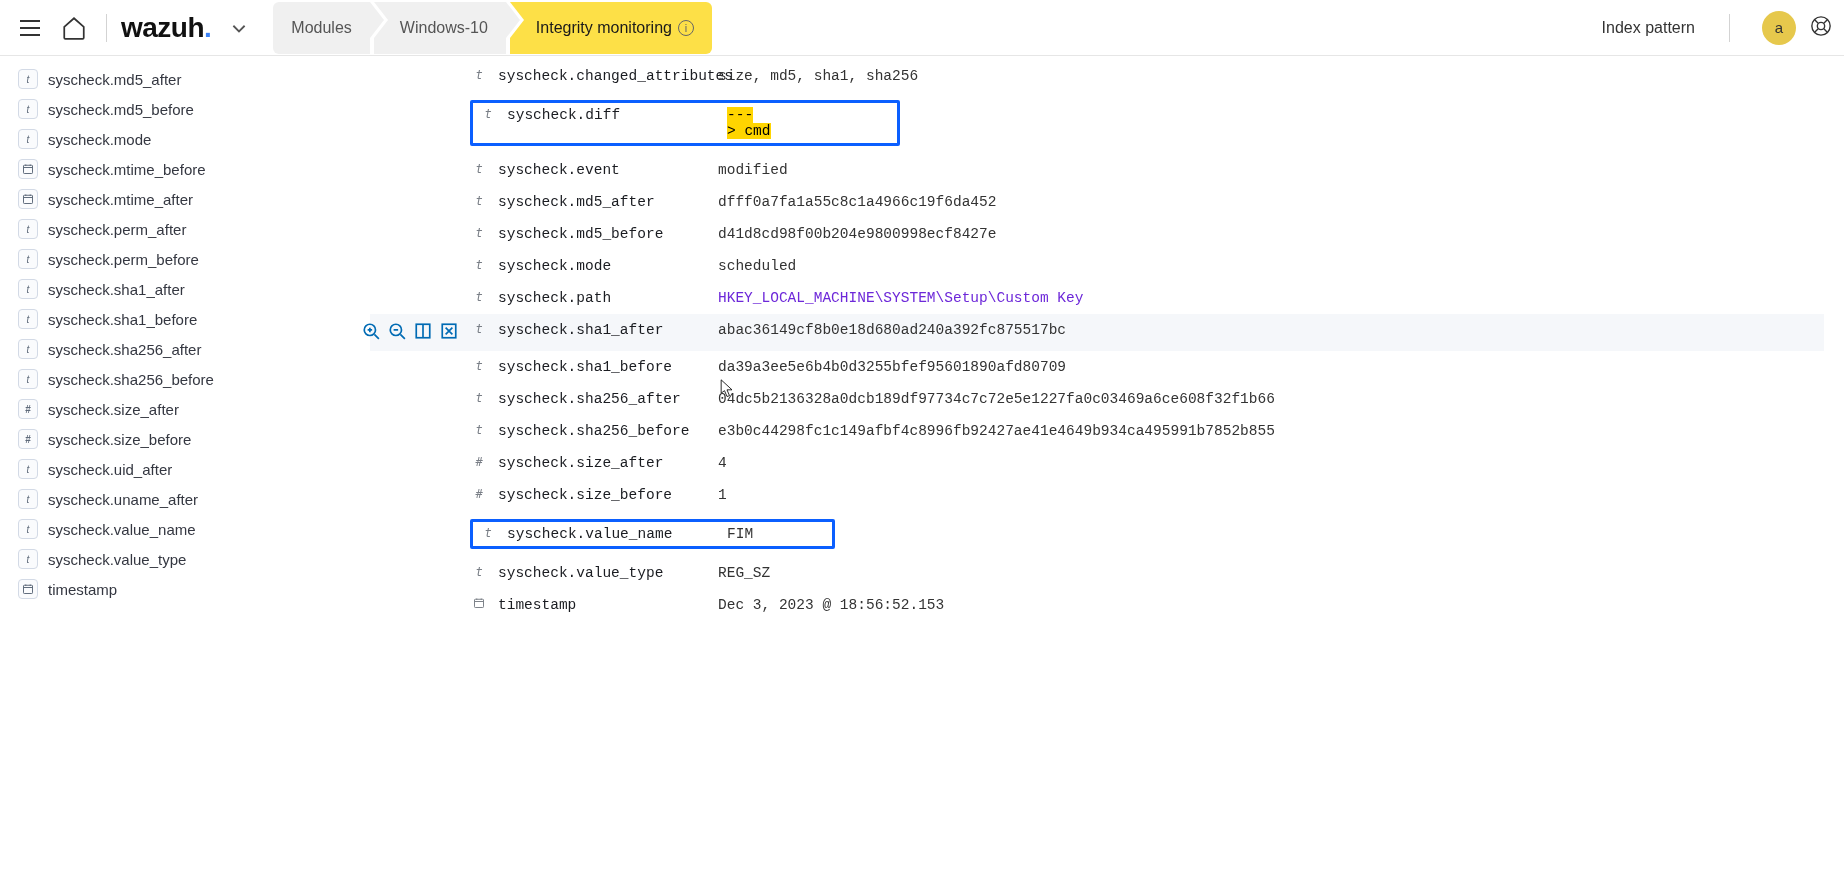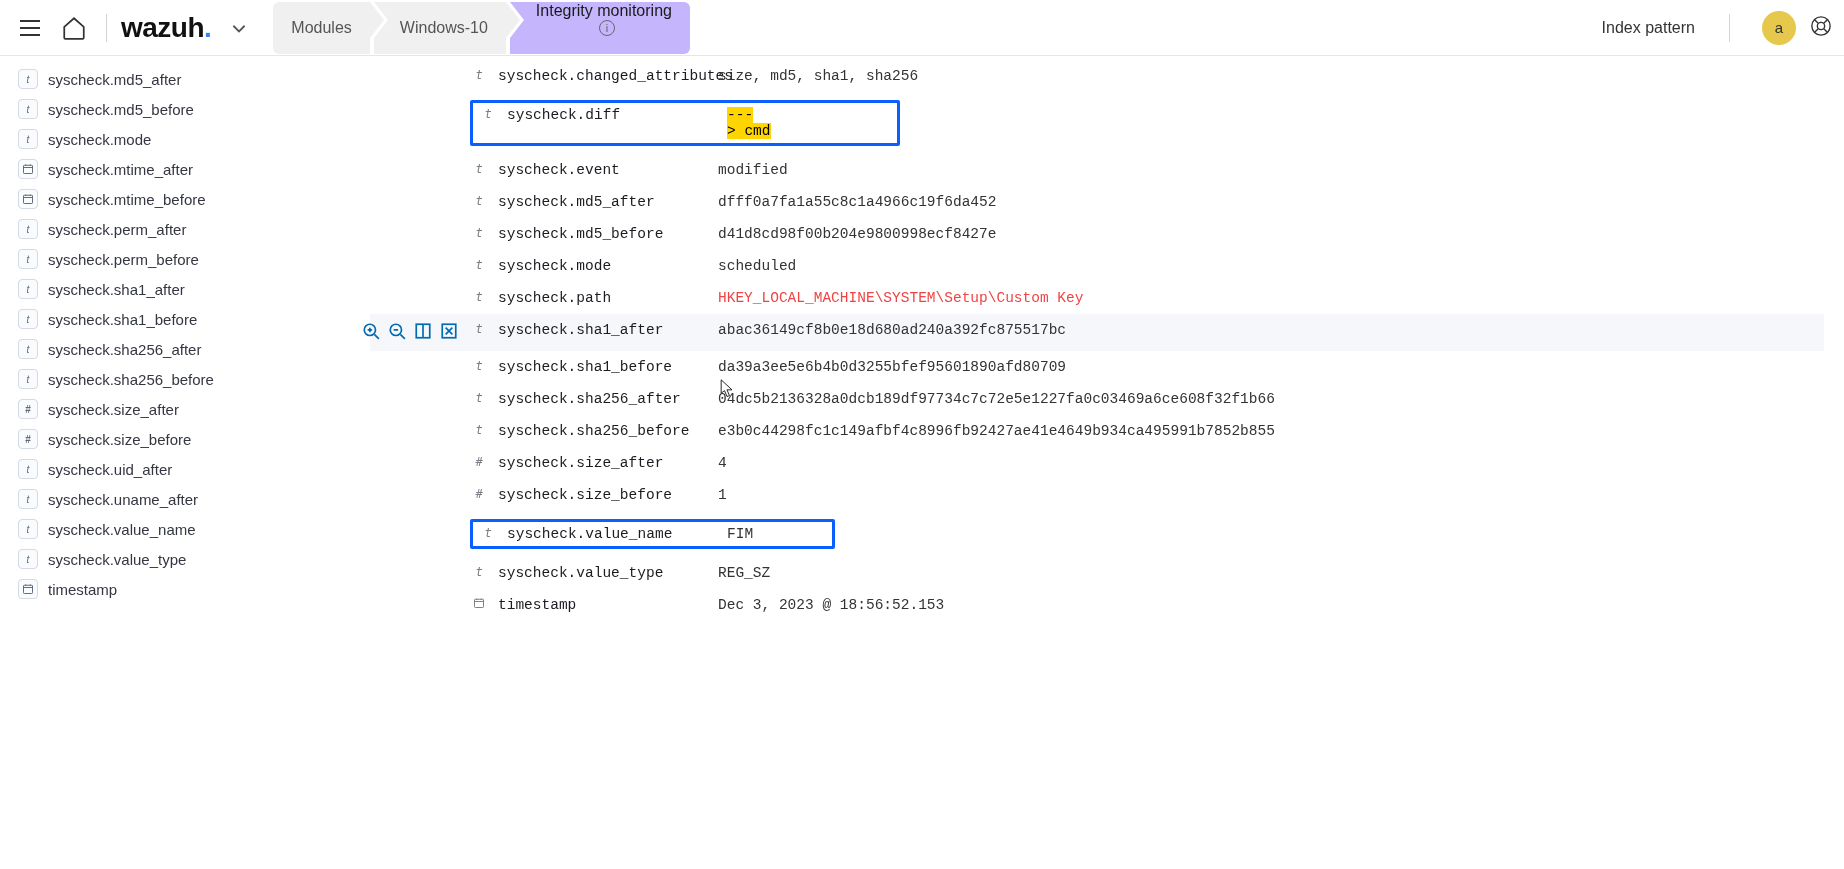--- a/index.html
+++ b/index.html
@@ -52,25 +52,24 @@
       display: flex; align-items: center;
       padding: 0 18px 0 26px;
       font-size: 16px;
       cursor: pointer;
       background: #f0f0f0;
       color: #555;
     }
     .bc-item:first-child { padding-left: 18px; border-radius: 6px 0 0 6px;}
     .bc-item + .bc-item { margin-left: 4px; text-align: center; }
     .bc-item.active {
-      background: #c4b5fd;
+      background: #fde047;
       color: #1a1a1a;
       font-weight: 500;
       border-radius: 0 6px 6px 0;
-      flex-direction: column;
     }
     .bc-item::after {
       content: "";
       position: absolute;
       right: -14px; top: 0;
       border-top: 18px solid transparent;
       border-bottom: 18px solid transparent;
       border-left: 14px solid #f0f0f0;
       z-index: 2;
     }
@@ -147,21 +146,21 @@
     .field-key {
       width: 220px; flex-shrink:0;
       font-family: "SFMono-Regular", Consolas, "Liberation Mono", monospace;
       font-size: 14.5px; color:#1a1c21;
     }
     .field-val {
       font-family: "SFMono-Regular", Consolas, "Liberation Mono", monospace;
       font-size: 14.5px; color:#333;
       white-space:pre-wrap;
     }
-    .link-val { color:#ef4444;font-family:Liberation Mono, monospace; }
+    .link-val { color:#6d28d9;font-family:Liberation Mono, monospace; }
     .highlight-box {
       border: 3px solid #0b5fff;
       border-radius: 2px;
       padding: 4px 6px;
       display:inline-block;
     }
     .diff-highlight .field-val span.hl {
       background:#ffd500;
       color:#000;
     }
@@ -246,30 +245,30 @@
         </span>
         <span class="field-name">syscheck.mode</span>
       </div>
       <div class="field-item">
         <span class="field-icon">
           <svg width="12" height="12" viewBox="0 0 16 16" fill="none" stroke="#5e6a7a" stroke-width="1.3">
             <rect x="2" y="3" width="12" height="11" rx="1"></rect>
             <path d="M2 6h12M5 2v2M11 2v2"></path>
           </svg>
         </span>
-        <span class="field-name">syscheck.mtime_after</span>
+        <span class="field-name">syscheck.mtime_before</span>
       </div>
       <div class="field-item">
         <span class="field-icon">
           <svg width="12" height="12" viewBox="0 0 16 16" fill="none" stroke="#5e6a7a" stroke-width="1.3">
             <rect x="2" y="3" width="12" height="11" rx="1"></rect>
             <path d="M2 6h12M5 2v2M11 2v2"></path>
           </svg>
         </span>
-        <span class="field-name">syscheck.mtime_before</span>
+        <span class="field-name">syscheck.mtime_after</span>
       </div>
       <div class="field-item">
         <span class="field-icon">
           <i>t</i>
         </span>
         <span class="field-name">syscheck.perm_after</span>
       </div>
       <div class="field-item">
         <span class="field-icon">
           <i>t</i>

